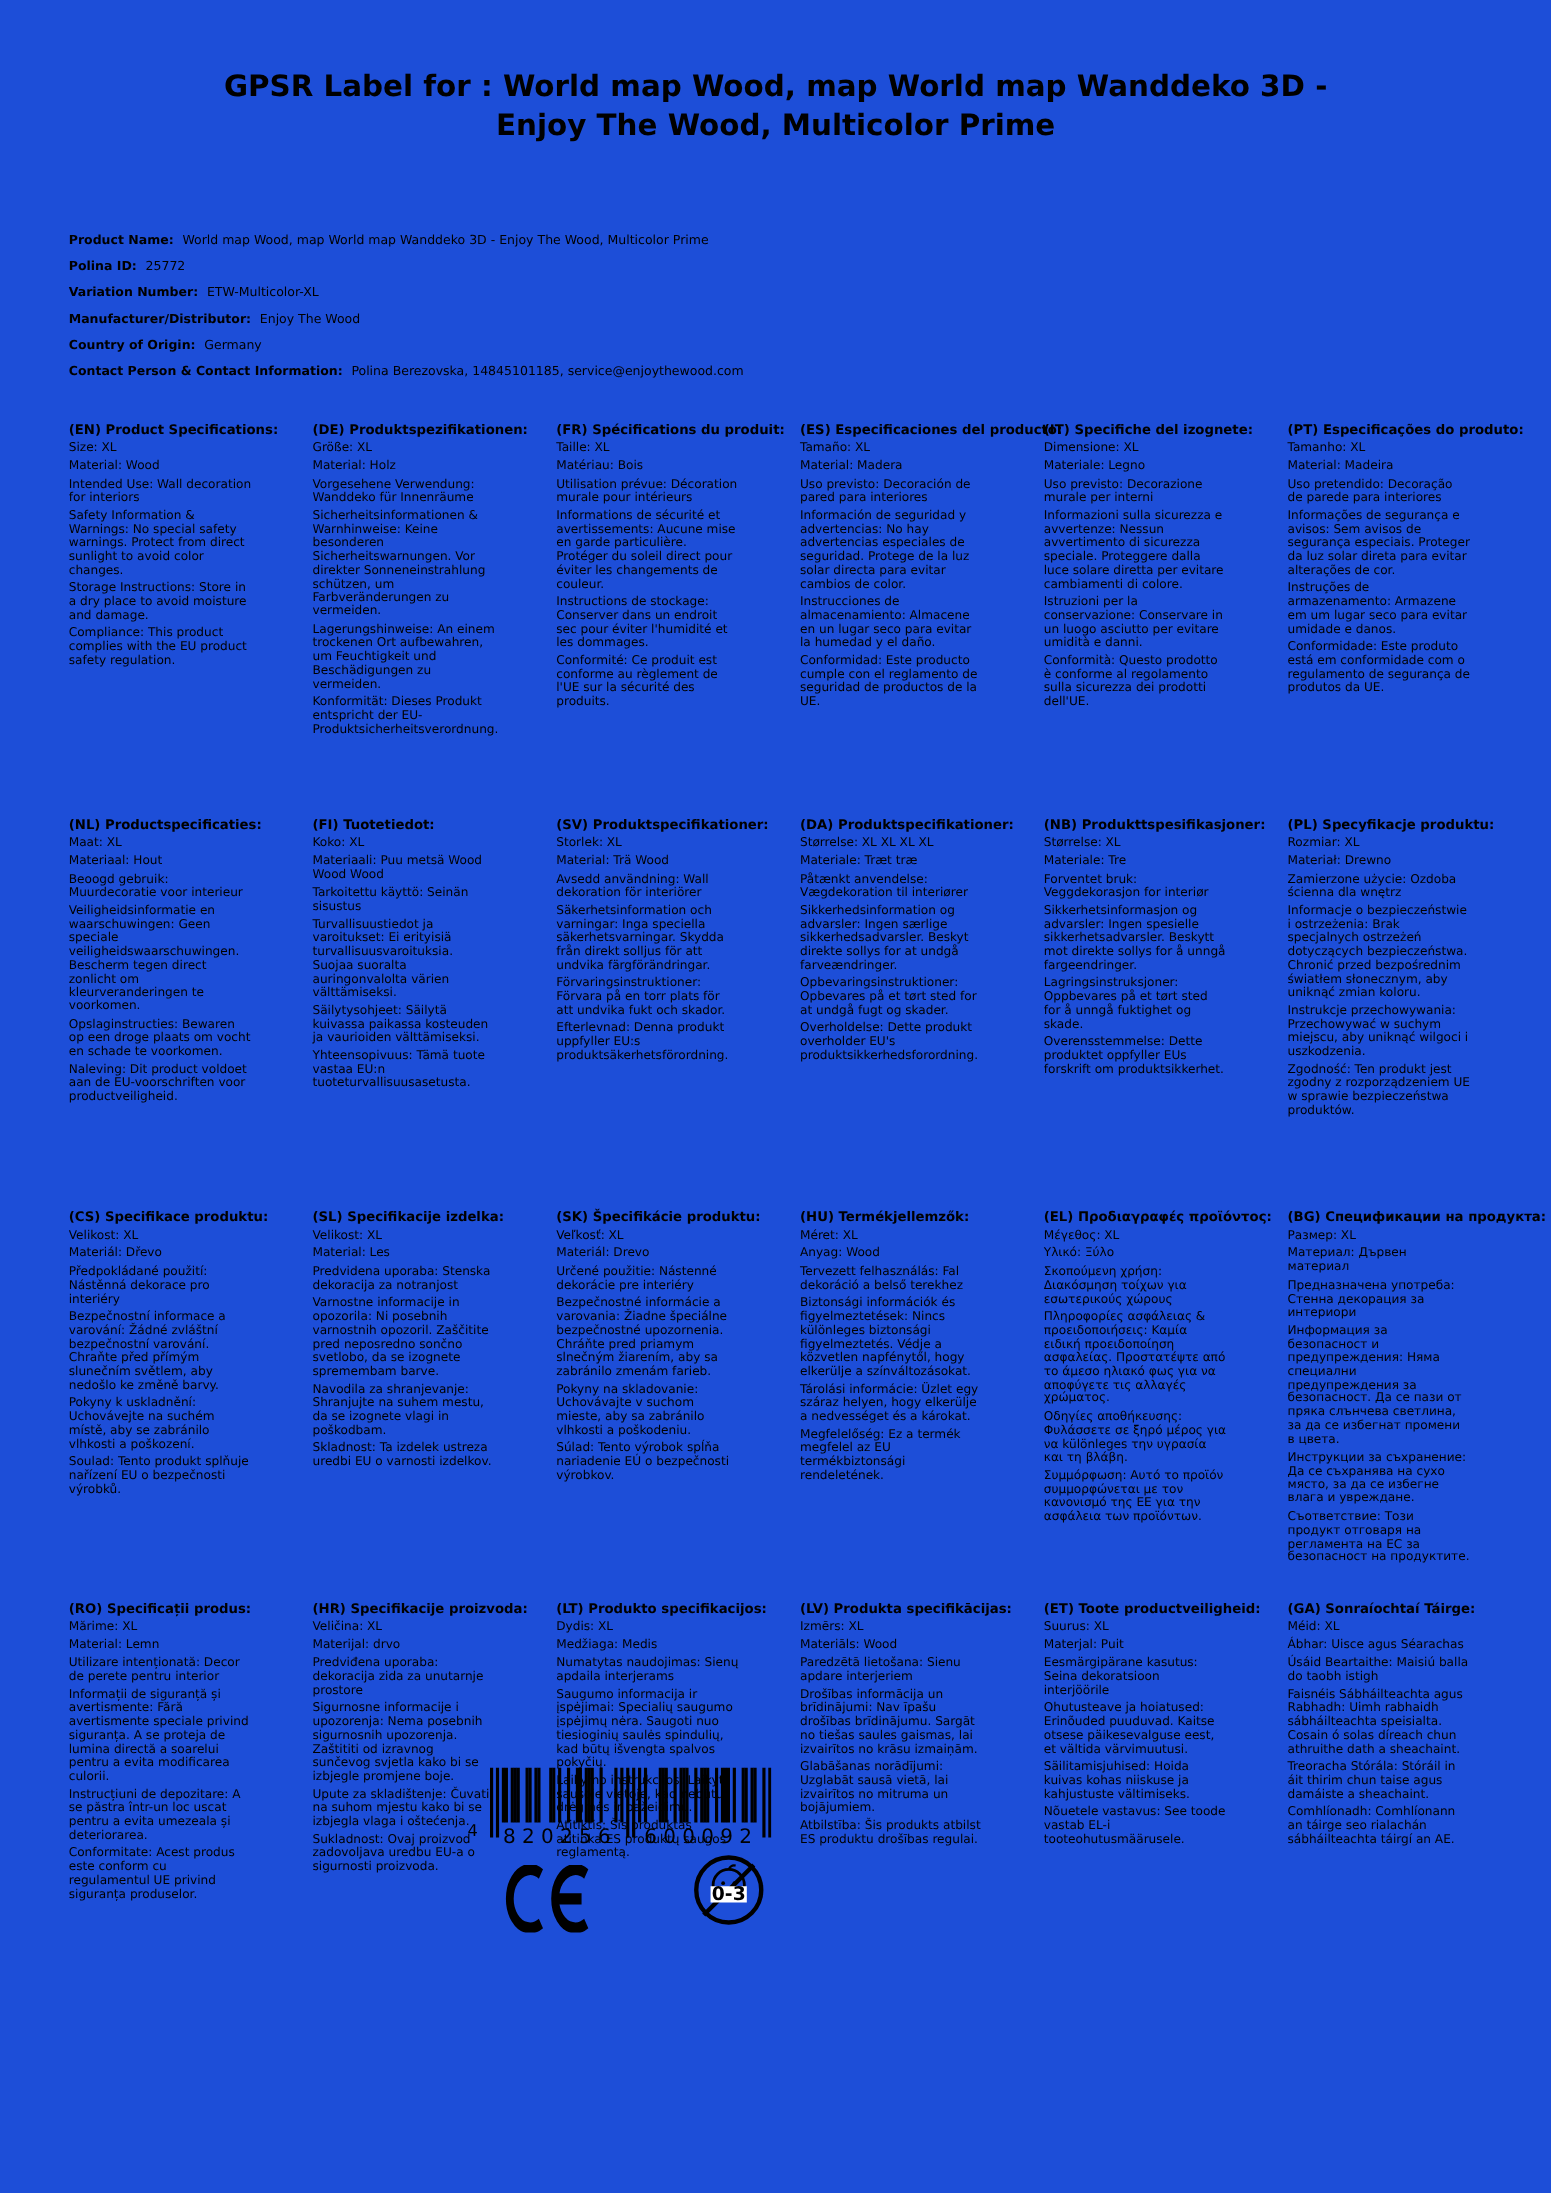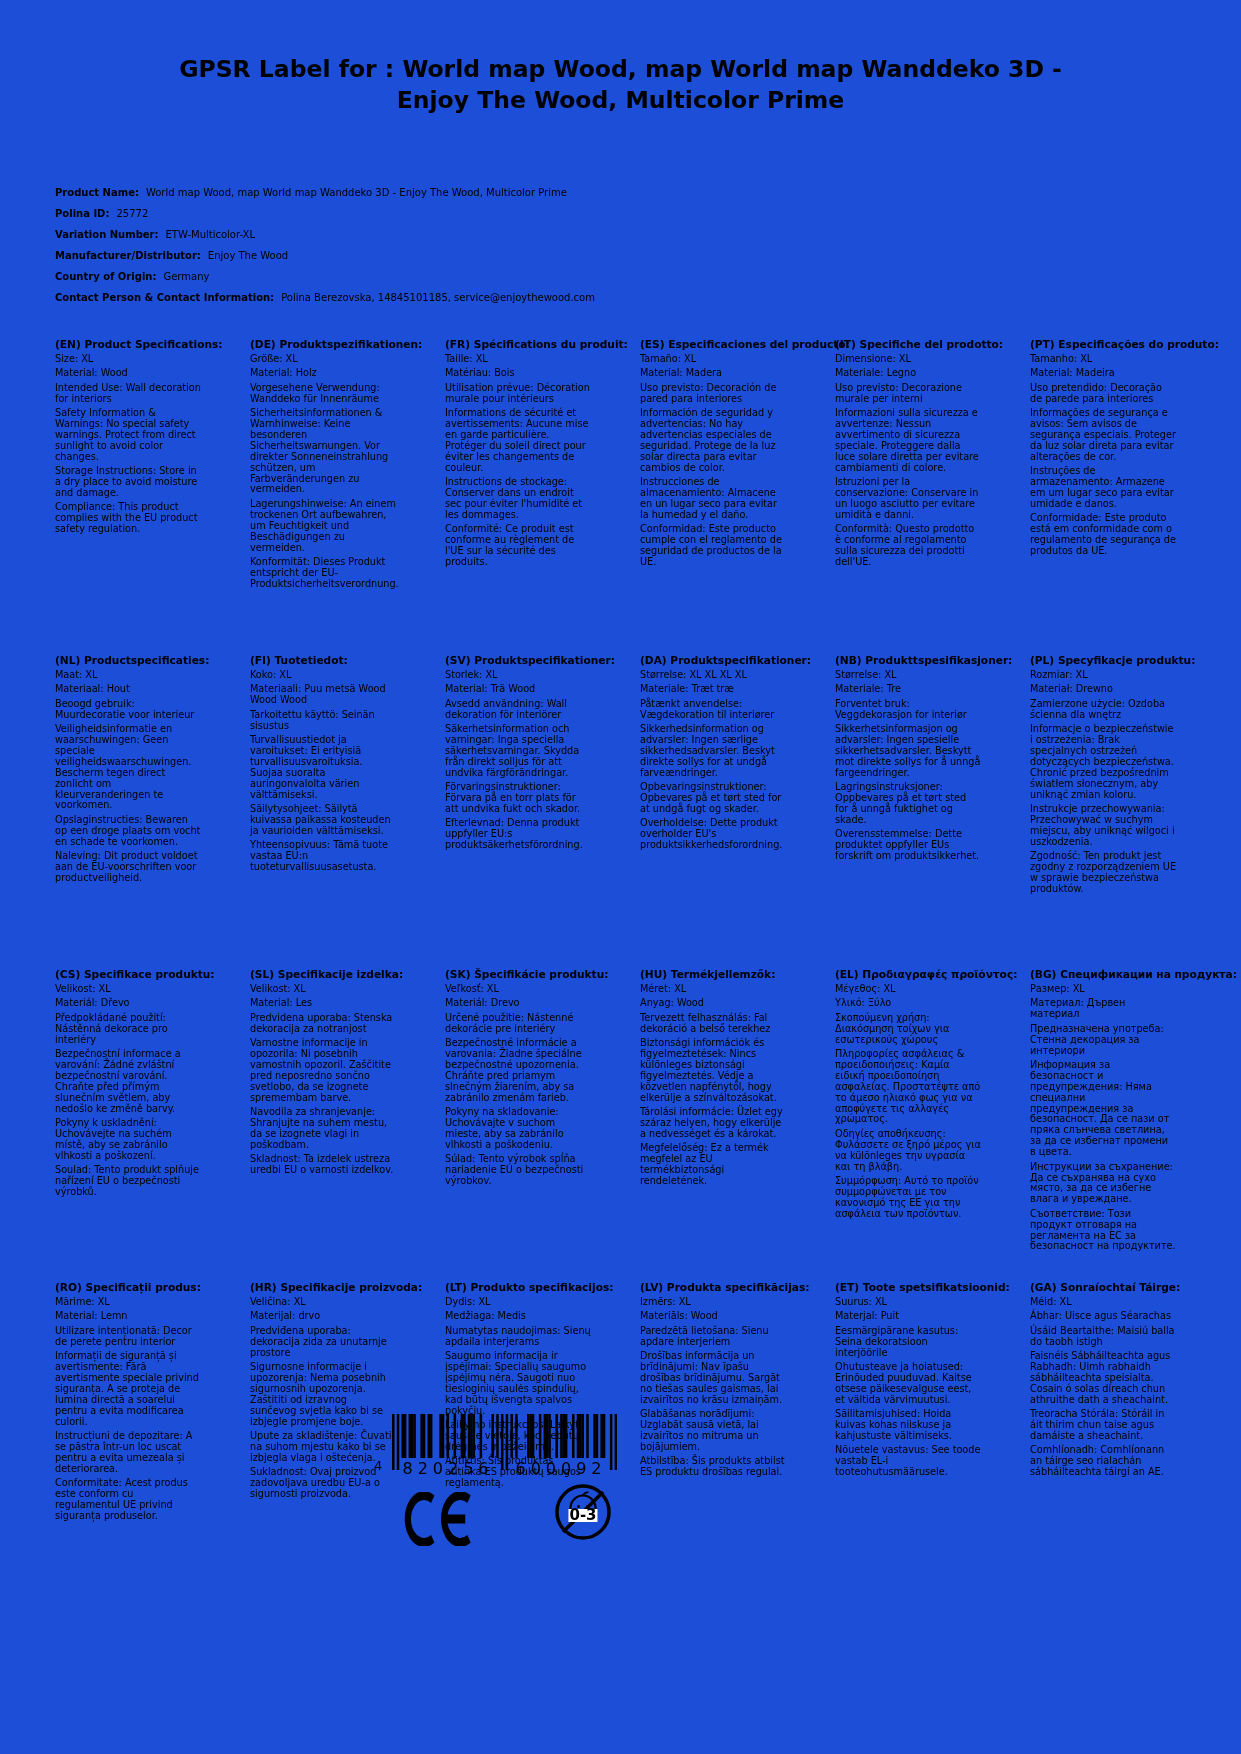--- a/index.html
+++ b/index.html
@@ -167,21 +167,21 @@
       <div class="cell">
         <div class="cell-header">(ES) Especificaciones del producto:</div>
         <p class="cell-line">Tamaño: XL</p>
         <p class="cell-line">Material: Madera</p>
         <p class="cell-line">Uso previsto: Decoración de pared para interiores</p>
         <p class="cell-line">Información de seguridad y advertencias: No hay advertencias especiales de seguridad. Protege de la luz solar directa para evitar cambios de color.</p>
         <p class="cell-line">Instrucciones de almacenamiento: Almacene en un lugar seco para evitar la humedad y el daño.</p>
         <p class="cell-line">Conformidad: Este producto cumple con el reglamento de seguridad de productos de la UE.</p>
       </div>
       <div class="cell">
-        <div class="cell-header">(IT) Specifiche del prodotto:</div>
+        <div class="cell-header">(IT) Specifiche del izognete:</div>
         <p class="cell-line">Dimensione: XL</p>
         <p class="cell-line">Materiale: Legno</p>
         <p class="cell-line">Uso previsto: Decorazione murale per interni</p>
         <p class="cell-line">Informazioni sulla sicurezza e avvertenze: Nessun avvertimento di sicurezza speciale. Proteggere dalla luce solare diretta per evitare cambiamenti di colore.</p>
         <p class="cell-line">Istruzioni per la conservazione: Conservare in un luogo asciutto per evitare umidità e danni.</p>
         <p class="cell-line">Conformità: Questo prodotto è conforme al regolamento sulla sicurezza dei prodotti dell'UE.</p>
       </div>
       <div class="cell">
         <div class="cell-header">(PT) Especificações do produto:</div>
         <p class="cell-line">Tamanho: XL</p>
@@ -329,21 +329,21 @@
       <div class="cell">
         <div class="cell-header">(LV) Produkta specifikācijas:</div>
         <p class="cell-line">Izmērs: XL</p>
         <p class="cell-line">Materiāls: Wood</p>
         <p class="cell-line">Paredzētā lietošana: Sienu apdare interjeriem</p>
         <p class="cell-line">Drošības informācija un brīdinājumi: Nav īpašu drošības brīdinājumu. Sargāt no tiešas saules gaismas, lai izvairītos no krāsu izmaiņām.</p>
         <p class="cell-line">Glabāšanas norādījumi: Uzglabāt sausā vietā, lai izvairītos no mitruma un bojājumiem.</p>
         <p class="cell-line">Atbilstība: Šis produkts atbilst ES produktu drošības regulai.</p>
       </div>
       <div class="cell">
-        <div class="cell-header">(ET) Toote spetsifikatsioonid:</div>
+        <div class="cell-header">(ET) Toote productveiligheid:</div>
         <p class="cell-line">Suurus: XL</p>
         <p class="cell-line">Materjal: Puit</p>
         <p class="cell-line">Eesmärgipärane kasutus: Seina dekoratsioon interjöörile</p>
         <p class="cell-line">Ohutusteave ja hoiatused: Erinõuded puuduvad. Kaitse otsese päikesevalguse eest, et vältida värvimuutusi.</p>
         <p class="cell-line">Säilitamisjuhised: Hoida kuivas kohas niiskuse ja kahjustuste vältimiseks.</p>
         <p class="cell-line">Nõuetele vastavus: See toode vastab EL-i tooteohutusmäärusele.</p>
       </div>
       <div class="cell">
         <div class="cell-header">(GA) Sonraíochtaí Táirge:</div>
         <p class="cell-line">Méid: XL</p>

